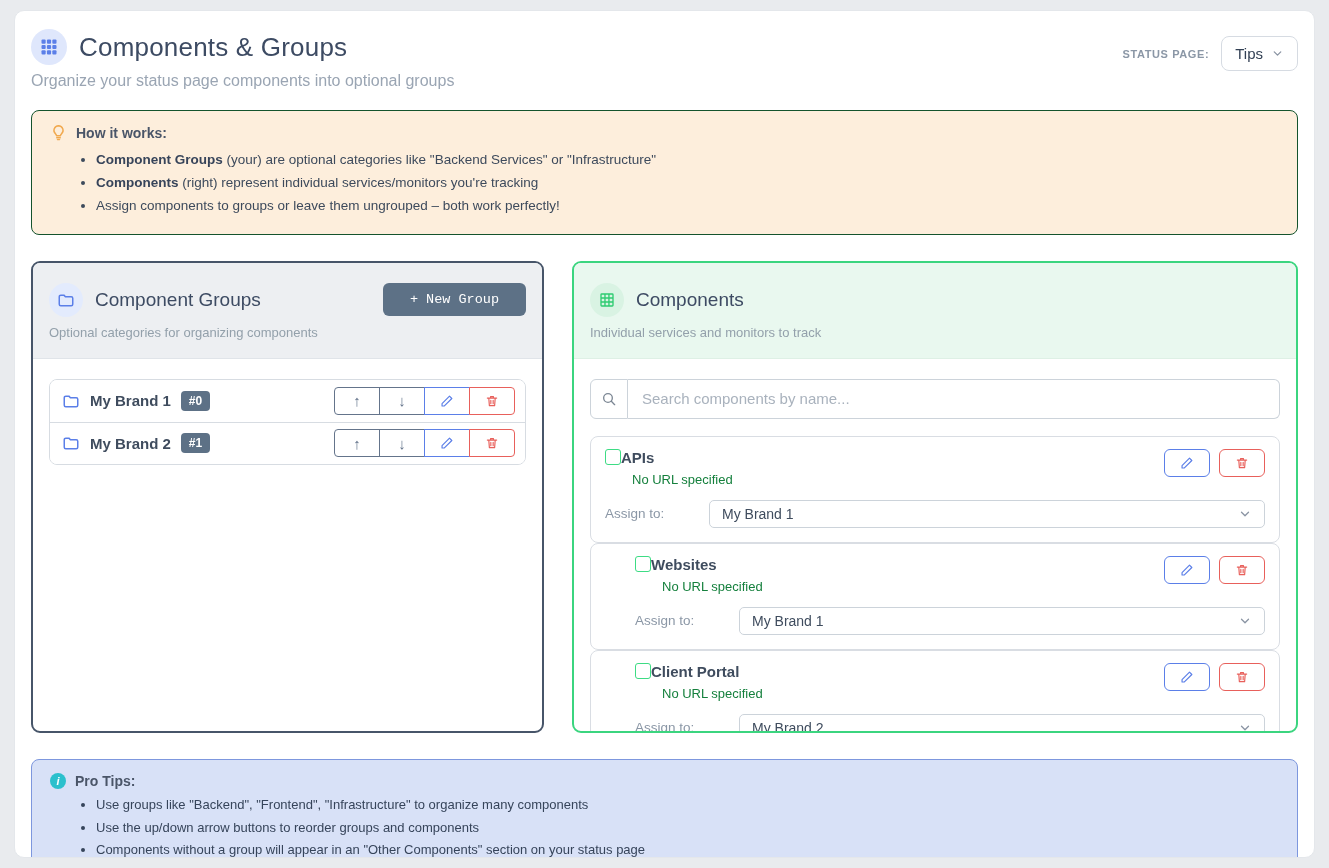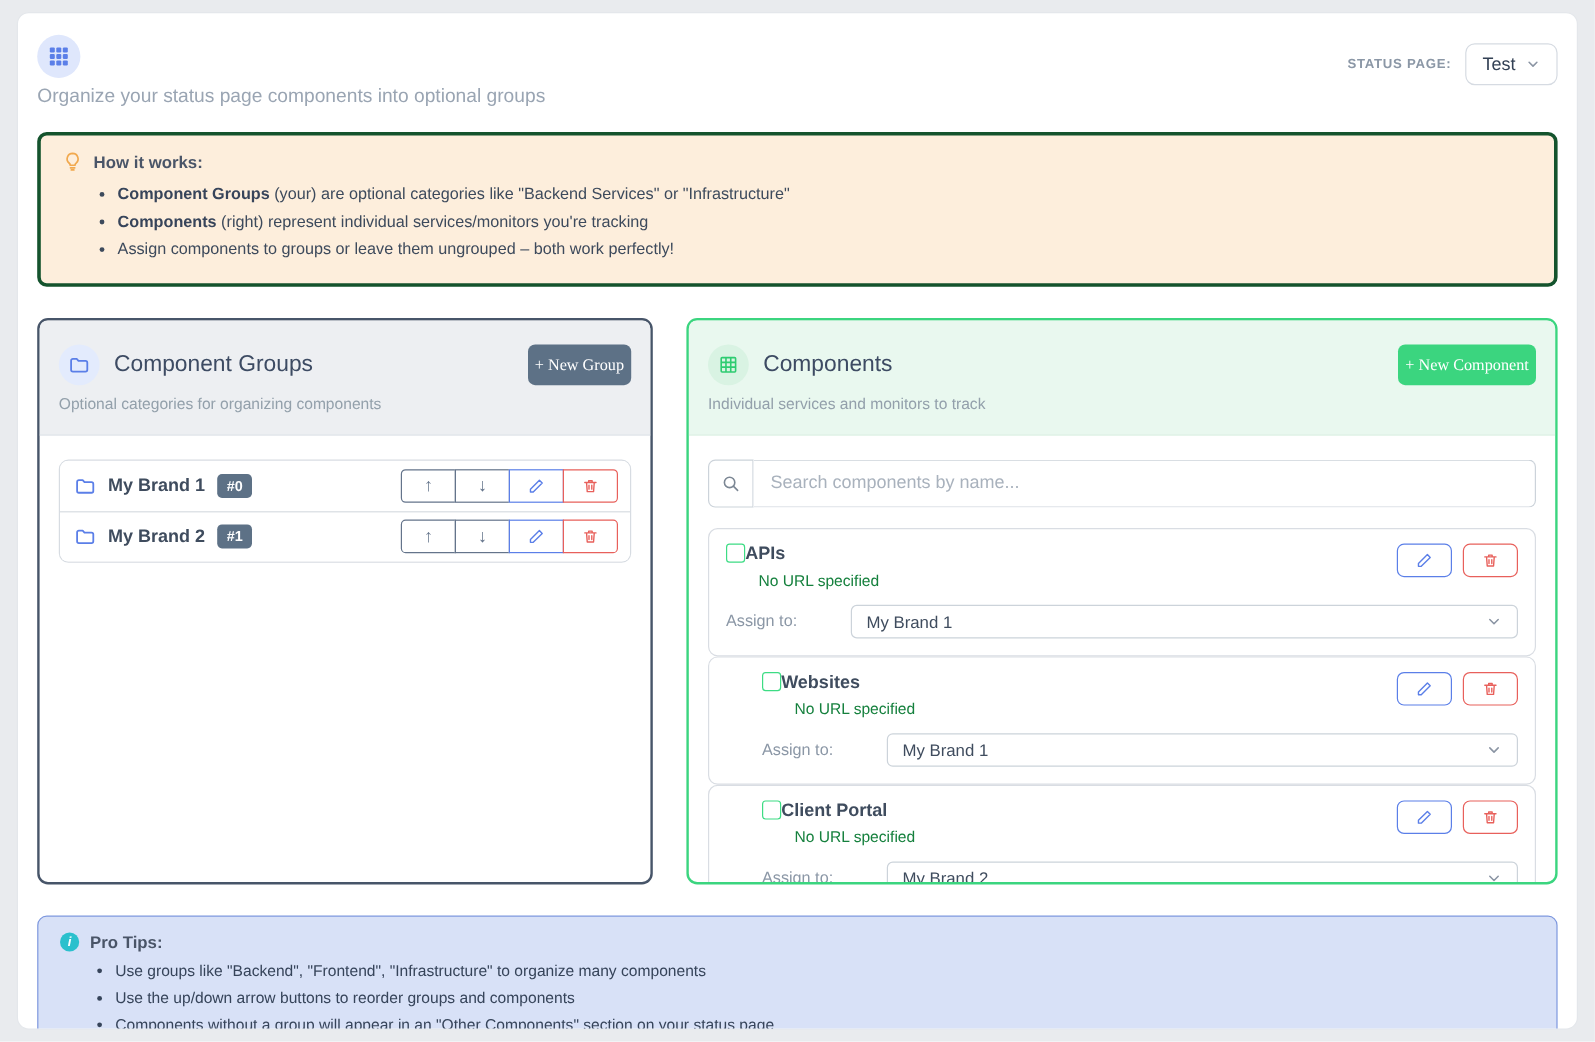--- a/index.html
+++ b/index.html
@@ -35,21 +35,21 @@
     display: flex; align-items: center; gap: 8px;
     border: 1px solid #d6dbe2; border-radius: 8px;
     background: #fff; padding: 8px 13px; font-size: 15px; color: #334155;
     cursor: pointer;
   }
   
   .callout { border-radius: 8px; padding: 13px 18px 14px; margin-top: 20px; }
   .callout-head { display: flex; align-items: center; gap: 9px; }
   .callout-title { font-size: 14px; font-weight: 700; color: #4a5568; }
   .callout ul { margin: 7px 0 2px 46px; }
-  .howto { background: #fdeedc; border: 3px solid #14532d; }
+  .howto { background: #fdeedc; border: 1px solid #14532d; }
   .howto li { font-size: 13.5px; color: #3d4a5c; line-height: 1.72; }
   .howto li b { color: #37445a; }
   .protips { background: #d8e1f7; border: 1px solid #7d97de; margin-top: 26px; }
   .protips li { font-size: 13px; color: #36445a; line-height: 1.45; margin-bottom: 4px; }
   .info-dot {
     width: 16px; height: 16px; border-radius: 50%; background: #2bc0cd;
     color: #fff; font-size: 11px; font-weight: 700; font-style: italic;
     display: flex; align-items: center; justify-content: center; flex: none;
   }
   
@@ -60,21 +60,21 @@
   .panel-header { padding: 20px 16px 18px; }
   .panel-groups .panel-header { background: #edeff2; border-bottom: 1px solid #e0e4e9; }
   .panel-components .panel-header { background: #e9f8ef; border-bottom: 1px solid #def0e5; }
   .panel-header-top { display: flex; align-items: center; justify-content: space-between; }
   .panel-title-wrap { display: flex; align-items: center; gap: 12px; }
   .icon-circle.sm { width: 34px; height: 34px; }
   .folder-badge { background: #e3ebfd; }
   .table-badge { background: #d9f3e3; }
   .panel-title { font-size: 19px; font-weight: 500; color: #3d4b63; }
   .panel-subtitle { font-size: 13px; color: #93a0ab; margin-top: 8px; }
-  .btn { border: none; border-radius: 6px; font-size: 13.5px; color: #fff; padding: 9px 6px; cursor: pointer; font-family: Liberation Serif, serif; }
+  .btn { border: none; border-radius: 6px; font-size: 13.5px; color: #fff; padding: 9px 27px; cursor: pointer; font-family: Liberation Mono, monospace; }
   .btn-slate { background: #5d7186; }
   .btn-green { background: #3bd57f; }
   .panel-body { padding: 20px 16px; flex: 1; }
   
   .group-list { border: 1px solid #d7dce2; border-radius: 8px; overflow: hidden; }
   .group-row { display: flex; align-items: center; justify-content: space-between; height: 42px; padding: 0 10px 0 12px; background: #fff; }
   .group-row + .group-row { border-top: 1px solid #d7dce2; }
   .group-left { display: flex; align-items: center; gap: 10px; }
   .group-name { font-size: 15px; font-weight: 700; color: #3f4c5e; }
   .order-badge { background: #5d7186; color: #fff; font-size: 12px; font-weight: 600; padding: 3px 8px; border-radius: 4px; }
@@ -138,27 +138,28 @@
               <rect x="9.5" y="3" width="5" height="5" rx="1.2"></rect>
               <rect x="16" y="3" width="5" height="5" rx="1.2"></rect>
             <rect x="3" y="9.5" width="5" height="5" rx="1.2"></rect>
               <rect x="9.5" y="9.5" width="5" height="5" rx="1.2"></rect>
               <rect x="16" y="9.5" width="5" height="5" rx="1.2"></rect>
             <rect x="3" y="16" width="5" height="5" rx="1.2"></rect>
               <rect x="9.5" y="16" width="5" height="5" rx="1.2"></rect>
               <rect x="16" y="16" width="5" height="5" rx="1.2"></rect>
           </svg>
         </span>
+        <h1 class="page-title">Components &amp; Groups</h1>
       </div>
       <div class="page-subtitle">Organize your status page components into optional groups</div>
     </div>
     <div class="ph-right">
       <span class="status-label">STATUS PAGE:</span>
       <div class="status-select">
-        <span>Test</span>
+        <span>Tips</span>
         <svg width="13" height="13" viewBox="0 0 24 24" fill="none" stroke="#8a94a3" stroke-width="2.4" stroke-linecap="round" stroke-linejoin="round">
             <polyline points="6 9 12 15 18 9"></polyline>
           </svg>
       </div>
     </div>
   </div>
 
   <div class="callout howto">
     <div class="callout-head">
       <svg width="17" height="17" viewBox="0 0 24 24" fill="none" stroke="#f1a94f" stroke-width="2" stroke-linecap="round" stroke-linejoin="round">
@@ -251,21 +252,20 @@
         <div class="panel-header-top">
           <div class="panel-title-wrap">
             <span class="icon-circle sm table-badge">
               <svg width="18" height="18" viewBox="0 0 24 24" fill="none" stroke="#2ecc71" stroke-width="1.8">
                 <rect x="4" y="4" width="16" height="16" rx="1"></rect>
                   <path d="M4 9.3h16M4 14.6h16M9.3 4v16M14.6 4v16"></path>
               </svg>
             </span>
             <span class="panel-title">Components</span>
           </div>
-          <button class="btn btn-green">+ New Component</button>
         </div>
         <div class="panel-subtitle">Individual services and monitors to track</div>
       </div>
       <div class="panel-body">
         <div class="search-group">
           <span class="search-addon">
             <svg width="16" height="16" viewBox="0 0 24 24" fill="none" stroke="currentColor" stroke-width="2" stroke-linecap="round">
                 <circle cx="10.5" cy="10.5" r="6.5"></circle>
                 <path d="M15.5 15.5l5 5"></path>
               </svg>

